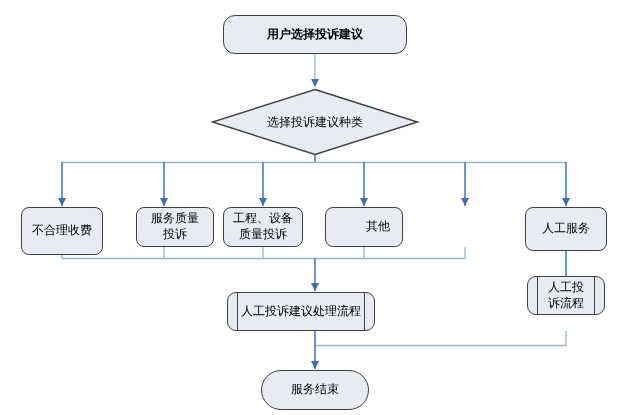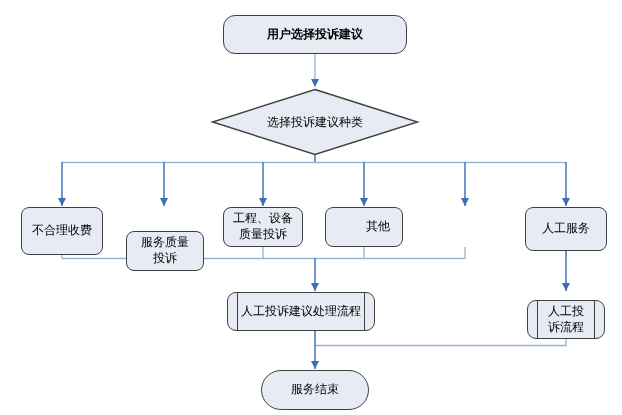--- a/index.html
+++ b/index.html
@@ -26,27 +26,27 @@
   .pbar.l{left:9px;} .pbar.r{right:9px;}
   .decision{position:absolute;left:210px;top:88px;width:210px;height:68px;
             display:flex;align-items:center;justify-content:center;text-align:center;
             font-size:12px;color:var(--text);}
   .decision svg{position:absolute;left:0;top:0;}
   .dshape{fill:var(--node-fill);stroke:var(--node-border);stroke-width:1.4;}
   .decision .lbl{position:relative;}
   
   .n-start{left:223px;top:15px;width:184px;height:39px;}
   .n-b1{left:21px;top:207px;width:82px;height:48px;}
-  .n-b2{left:126px;top:207px;width:78px;height:40px;margin-top:24px;}
+  .n-b2{left:136px;top:207px;width:78px;height:40px;}
   .n-b3{left:223px;top:207px;width:80px;height:40px;}
   .n-b4{left:325px;top:207px;width:78px;height:40px;padding-left:28px;}
   .n-b5{left:423px;top:207px;width:84px;height:40px;}
   .n-b6{left:525px;top:207px;width:82px;height:44px;}
   .n-p1{left:227px;top:292px;width:148px;height:39px;}
-  .n-p2{left:527px;top:300px;width:78px;height:39px;}
+  .n-p2{left:527px;top:276px;width:78px;height:39px;}
   .n-end{left:261px;top:370px;width:108px;height:40px;}
 </style>
 </head>
 <body>
 
 <div class="canvas">
 
   <svg class="wires" width="622" height="415" viewBox="0 0 622 415">
     <defs>
       <marker id="ah" viewBox="0 0 10 10" refX="10" refY="5" markerUnits="userSpaceOnUse" markerWidth="8" markerHeight="8" orient="auto">

